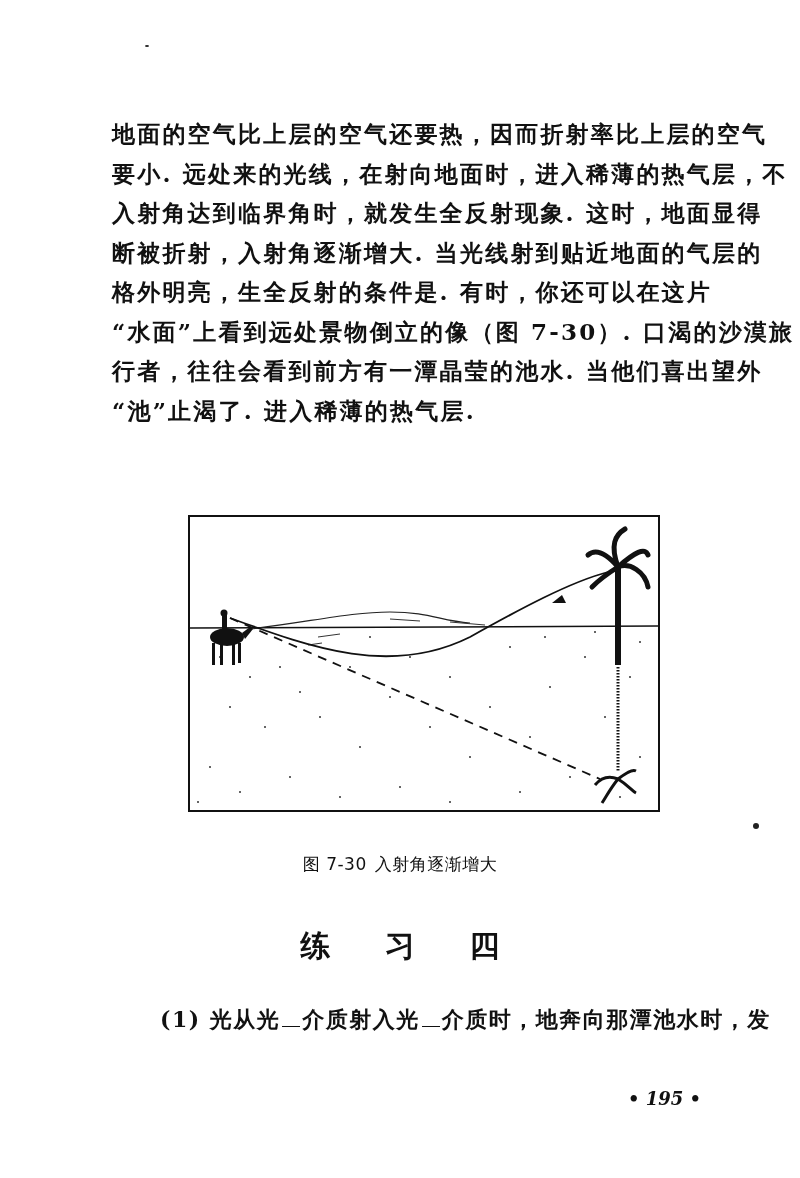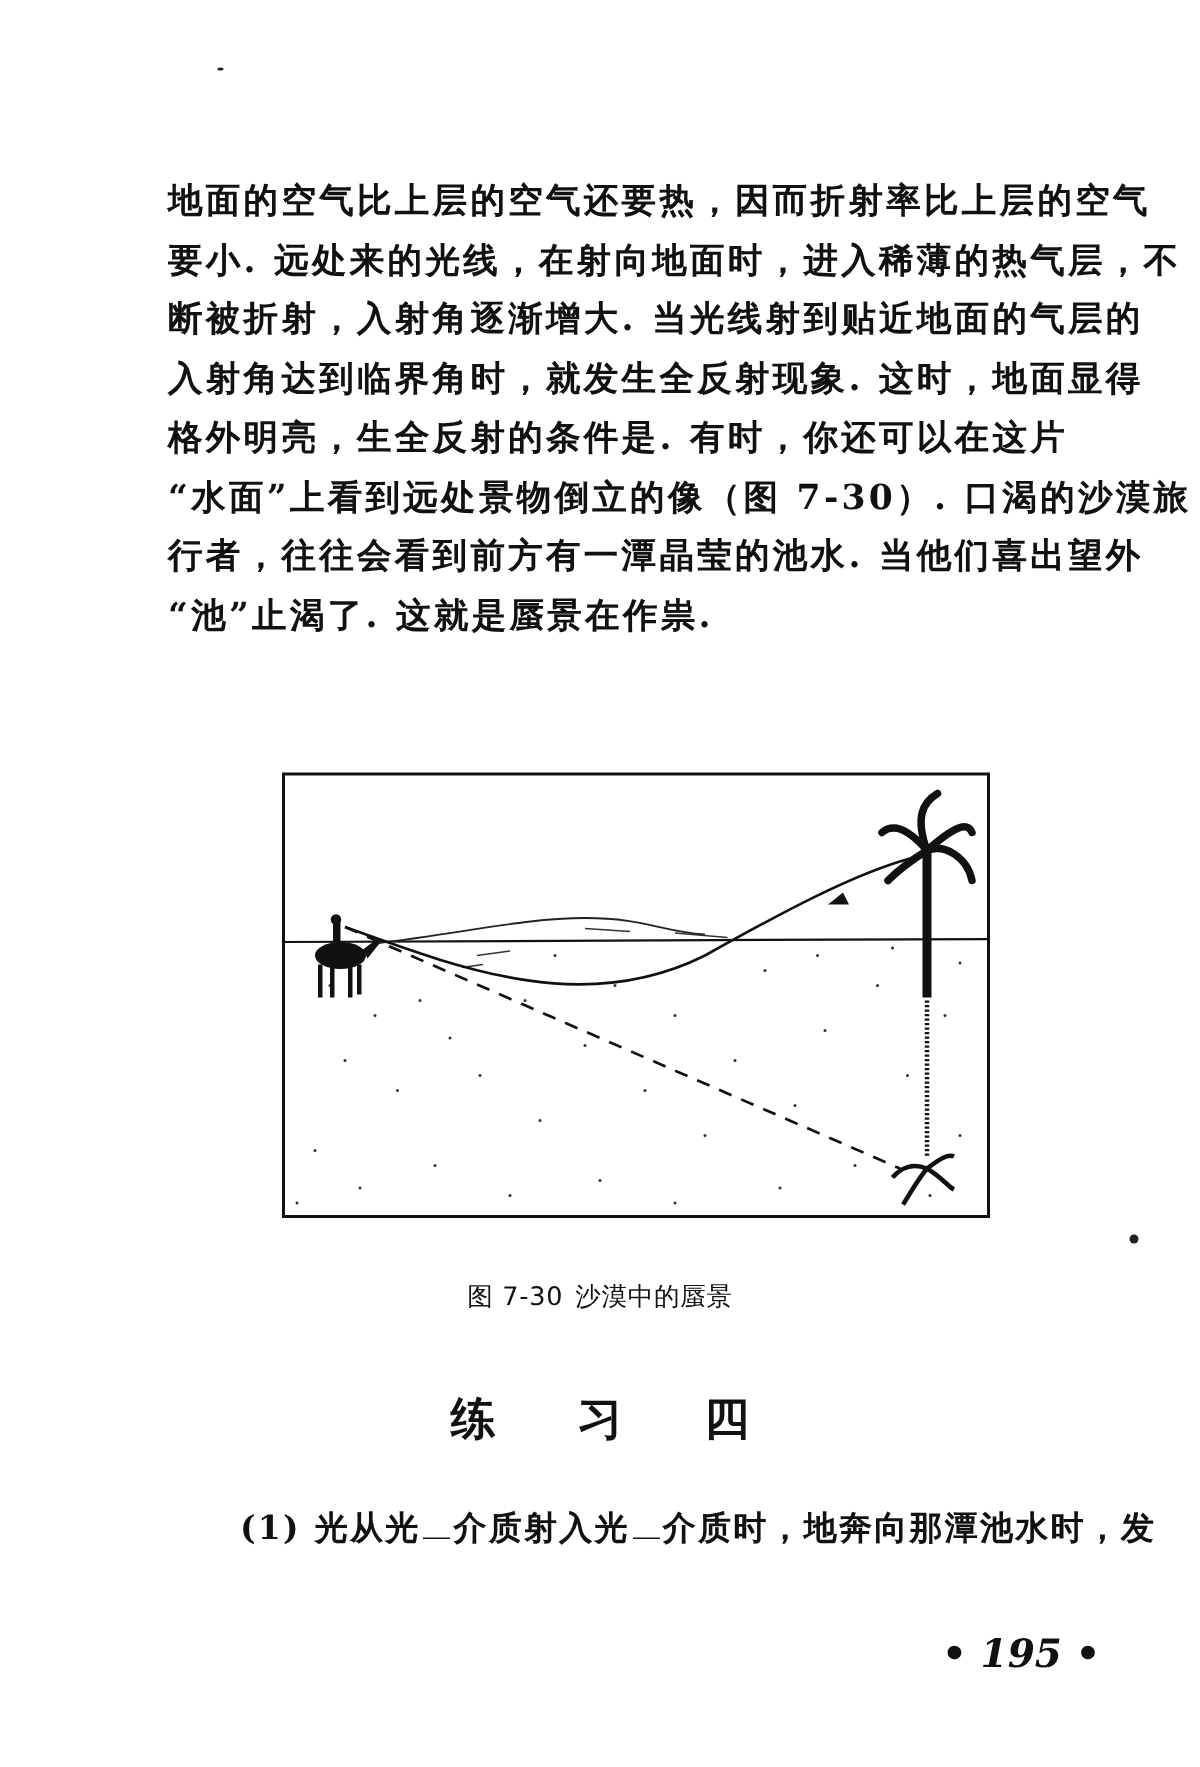--- a/index.html
+++ b/index.html
@@ -31,39 +31,39 @@
     .question {
       position: absolute; left: 112px; top: 1000px; width: 640px;
       font-size: 22px; line-height: 38px; font-weight: bold; letter-spacing: 1.5px;
     }
     .question .line { display: block; white-space: nowrap; }
     .question .indent { padding-left: 48px; }
     .blank-short { display: inline-block; width: 18px; border-bottom: 1.5px solid #111; height: 20px; vertical-align: baseline; margin: 0 2px; }
     .blank-long { display: inline-block; width: 160px; border-bottom: 1.5px solid #111; height: 20px; vertical-align: baseline; margin-left: 2px; }
     .page-number {
       position: absolute; top: 1088px; left: 628px;
-      font-family: "DejaVu Serif", serif; font-style: italic; font-weight: bold; font-size: 26px;
+      font-family: "DejaVu Serif", serif; font-style: italic; font-weight: bold; font-size: 18px;
     }
     .speck { position: absolute; background: #222; border-radius: 50%; }
   </style>
 </head>
 <body>
 
 <div class="speck" style="left:145px;top:45px;width:4px;height:2px;"></div>
 <div class="speck" style="left:753px;top:823px;width:6px;height:6px;"></div>
 
 <div class="para">
   <span class="line">地面的空气比上层的空气还要热，因而折射率比上层的空气</span>
   <span class="line">要小. 远处来的光线，在射向地面时，进入稀薄的热气层，不</span>
+  <span class="line">入射角达到临界角时，就发生全反射现象. 这时，地面显得</span>
   <span class="line">断被折射，入射角逐渐增大. 当光线射到贴近地面的气层的</span>
-  <span class="line">入射角达到临界角时，就发生全反射现象. 这时，地面显得</span>
   <span class="line">格外明亮，生全反射的条件是. 有时，你还可以在这片</span>
   <span class="line">“水面”上看到远处景物倒立的像（图 7-30）. 口渴的沙漠旅</span>
   <span class="line">行者，往往会看到前方有一潭晶莹的池水. 当他们喜出望外</span>
-  <span class="line">“池”止渴了. 这就是蜃景在作祟.</span>
+  <span class="line">“池”止渴了. 进入稀薄的热气层.</span>
 </div>
 
 <div class="figure">
   <svg width="468" height="293" viewBox="0 0 468 293">
 
     <path d="M0 111 L468 109" stroke="#111" stroke-width="1.5" fill="none"></path>
 
     <path d="M60 112 C120 105, 160 95, 200 95 C240 95, 250 104, 280 106" stroke="#222" stroke-width="1.2" fill="none"></path>
     <path d="M200 102 L230 104 M260 105 L295 108" stroke="#333" stroke-width="1" fill="none"></path>
     <path d="M128 120 L150 117 M118 128 L132 126" stroke="#333" stroke-width="1" fill="none"></path>
@@ -129,21 +129,21 @@
     </g>
 
     <path d="M40 101 C120 130, 200 160, 280 120 C330 92, 380 65, 418 55" stroke="#111" stroke-width="1.8" fill="none"></path>
     <path d="M372 78 L362 86 L376 86 Z" fill="#111"></path>
 
     <path d="M40 101 L410 262" stroke="#111" stroke-width="1.8" stroke-dasharray="9 7" fill="none"></path>
   </svg>
 </div>
 
 <div class="caption">
-  <span class="num">图 7-30</span><span>沙漠中的蜃景</span>
+  <span class="num">图 7-30</span><span>入射角逐渐增大</span>
 </div>
 
 <div class="exercise-title">练 习 四</div>
 
 <div class="question">
   <span class="line indent">
     <span>(1) 光从光</span><span class="blank-short"></span><span>介质射入光</span><span class="blank-short"></span><span>介质时，地奔向那潭池水时，发</span>
   </span>
 </div>
 

